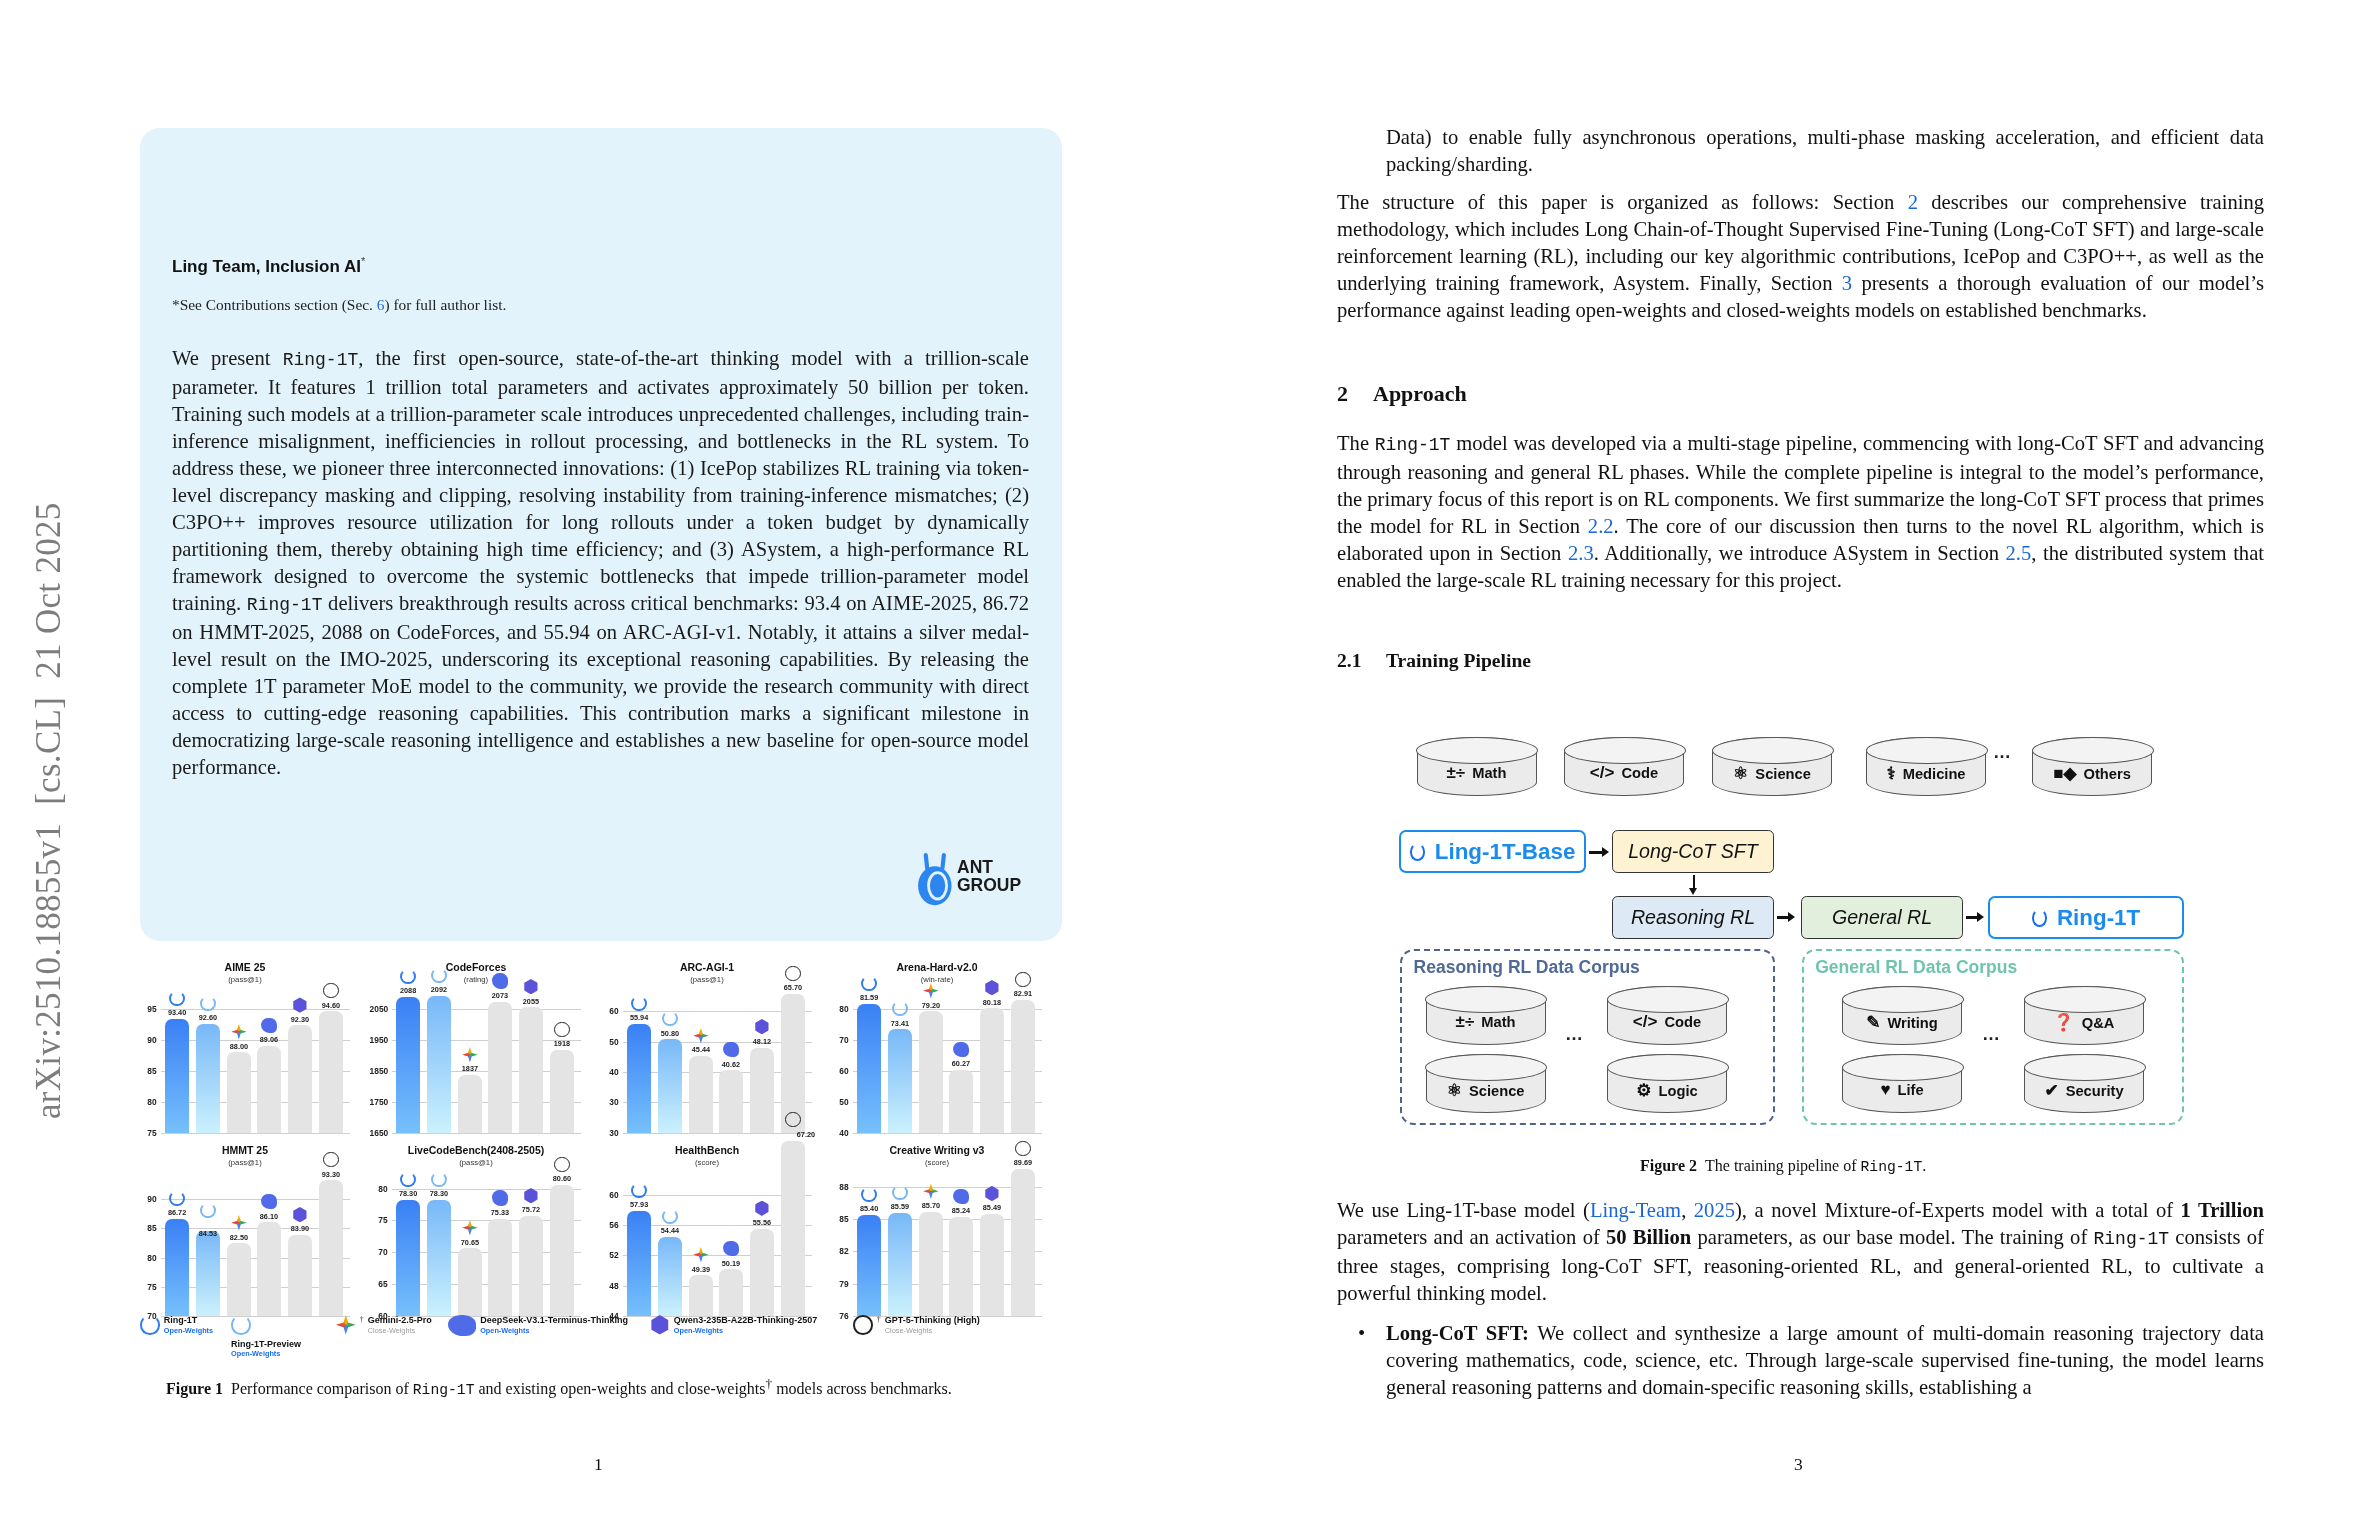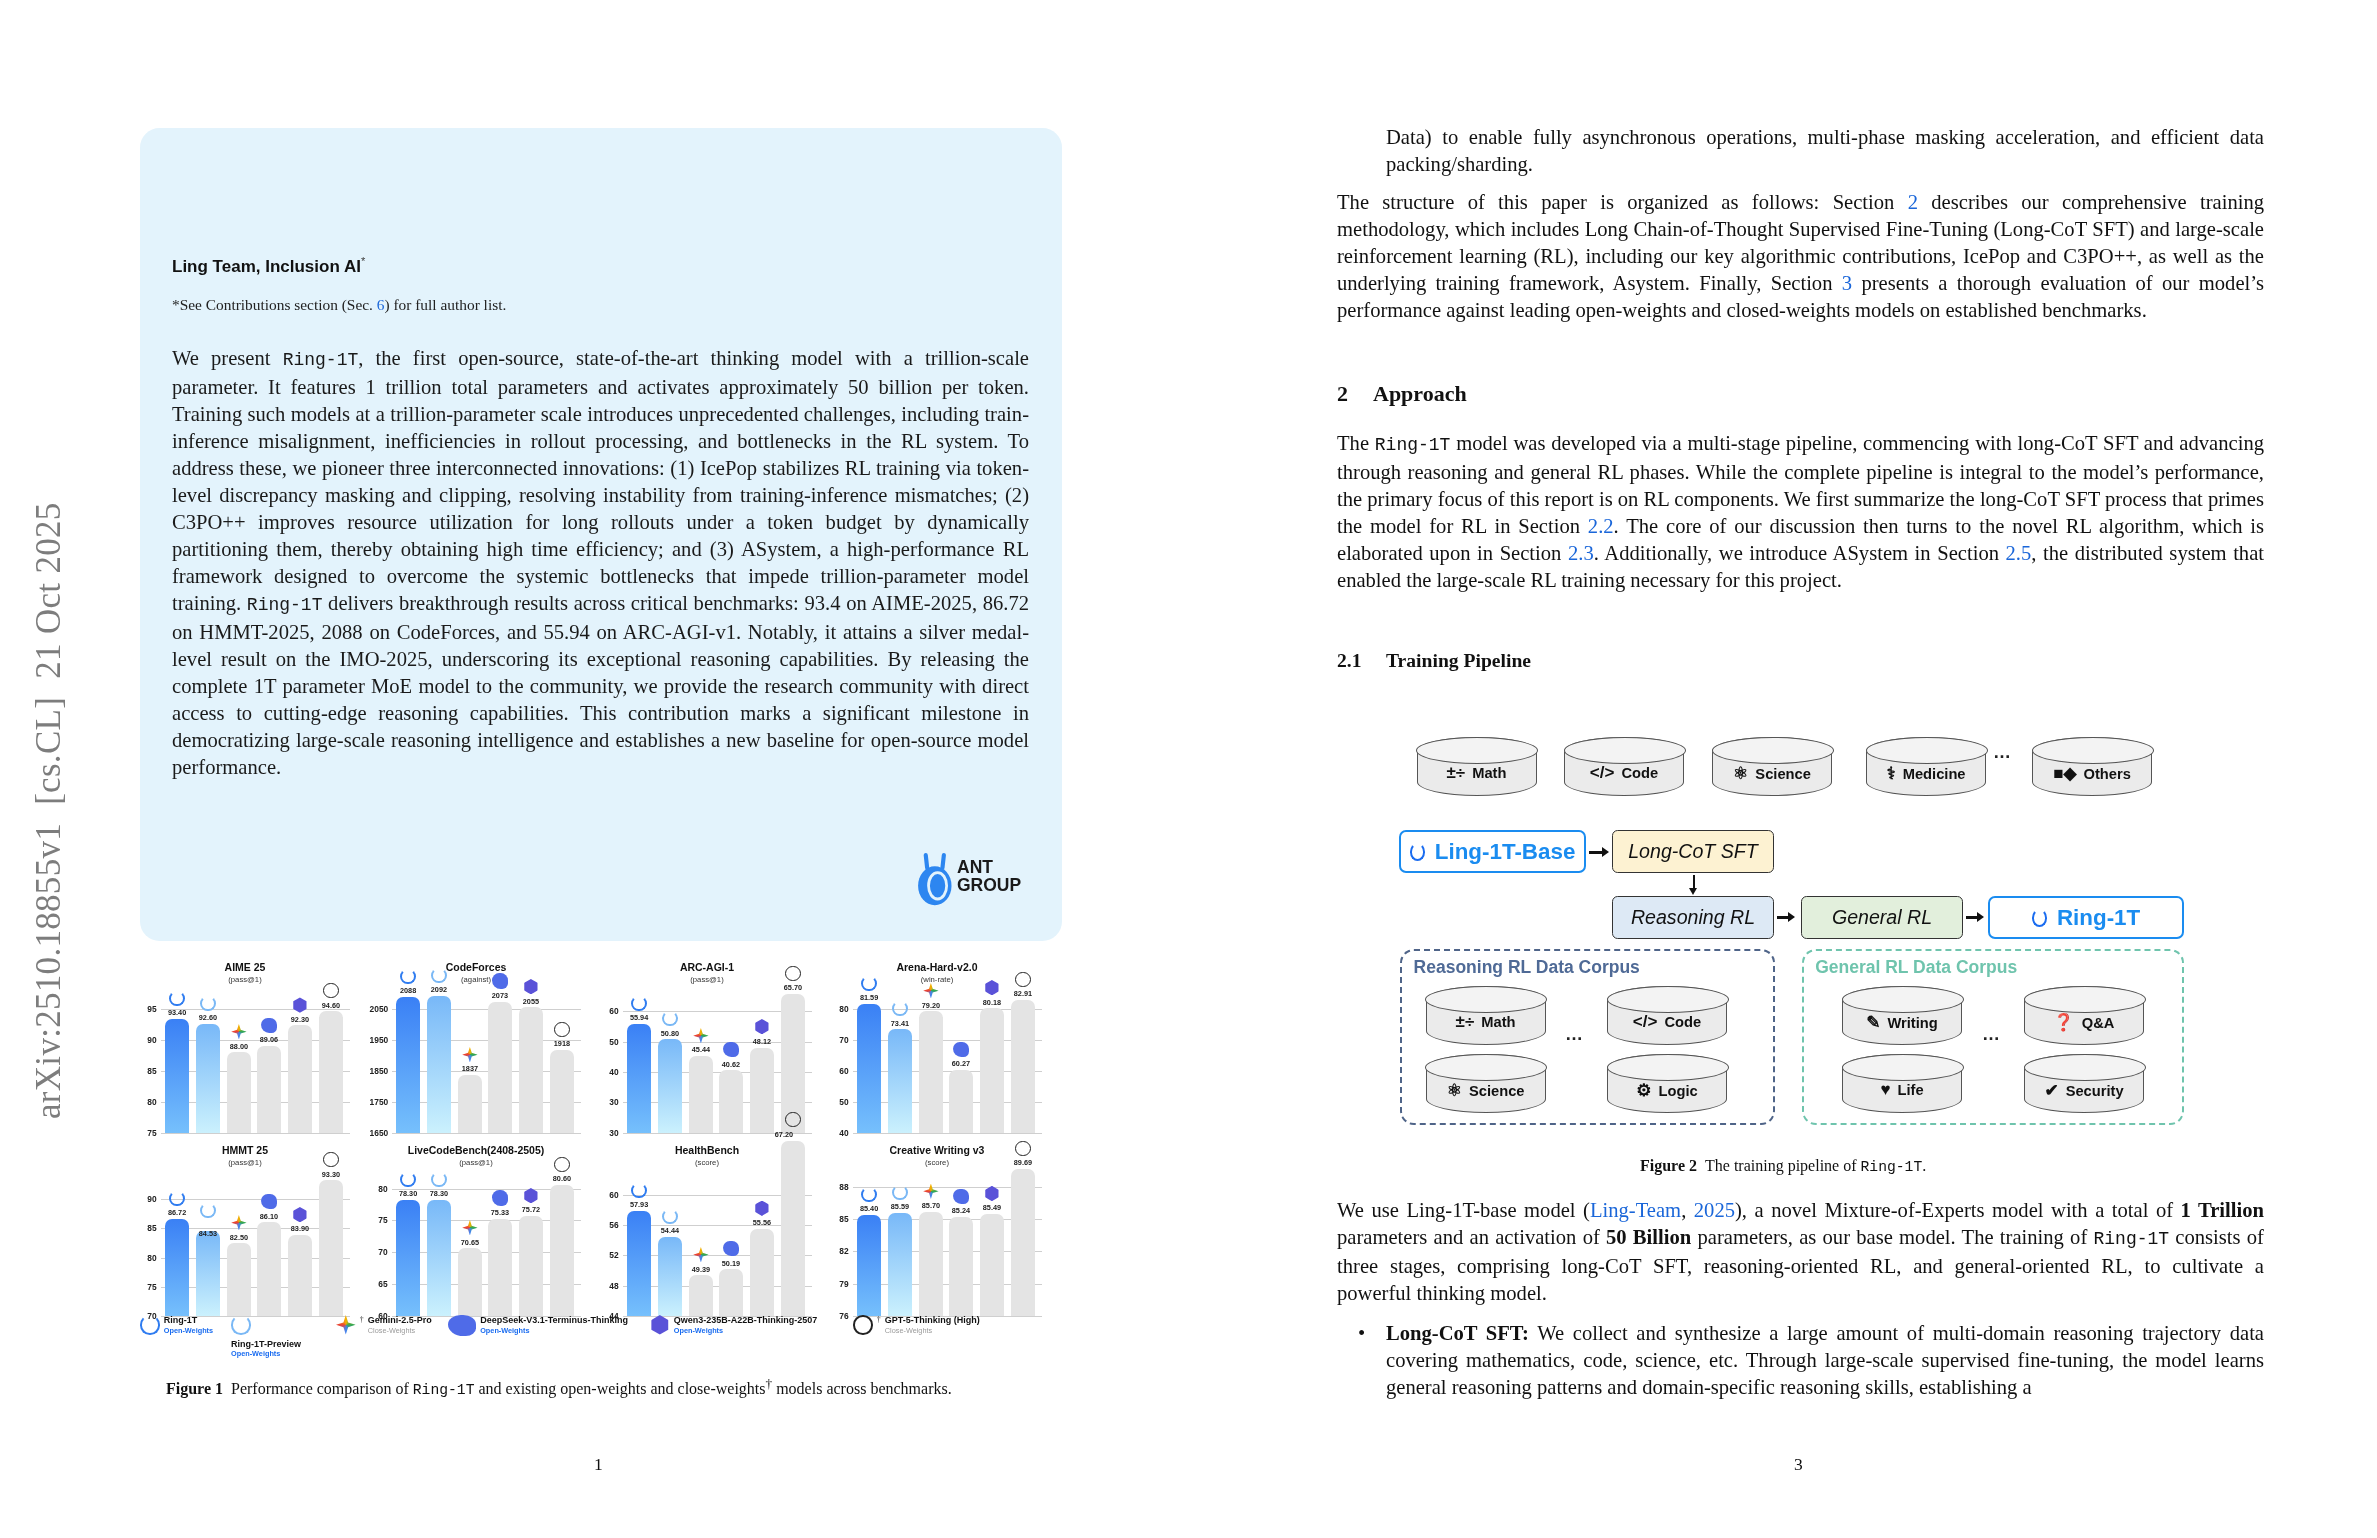--- a/index.html
+++ b/index.html
@@ -152,21 +152,21 @@
         <div class="bar" style="left: 127px; height: 108px;"></div>
         <div class="bv" style="left: 127px; top: 22px;">92.30</div>
         <div class="bi qw" style="left: 127px; top: 4.4px;"></div>
         <div class="bar" style="left: 158px; height: 122px;"></div>
         <div class="bv" style="left: 158px; top: 7.5px;">94.60</div>
         <div class="bi gpt" style="left: 158px; top: -10px;"></div>
       </div>
     </div>
     <div class="chart" style="left: 231px; top: 0px;">
       <div class="ct">CodeForces</div>
-      <div class="cs">(against)</div>
+      <div class="cs">(rating)</div>
       <div class="plot">
         <div class="grid" style="top: 140px;"></div>
         <div class="yt" style="top: 140px;">1650</div>
         <div class="grid" style="top: 109px;"></div>
         <div class="yt" style="top: 109px;">1750</div>
         <div class="grid" style="top: 78px;"></div>
         <div class="yt" style="top: 78px;">1850</div>
         <div class="grid" style="top: 47px;"></div>
         <div class="yt" style="top: 47px;">1950</div>
         <div class="grid" style="top: 15.5px;"></div>
@@ -350,21 +350,21 @@
         <div class="bar" style="left: 66px; height: 41px;"></div>
         <div class="bv" style="left: 66px; top: 89px;">49.39</div>
         <div class="bi gem" style="left: 66px; top: 71px;"></div>
         <div class="bar" style="left: 96px; height: 47px;"></div>
         <div class="bv" style="left: 96px; top: 83px;">50.19</div>
         <div class="bi ds" style="left: 96px; top: 65px;"></div>
         <div class="bar" style="left: 127px; height: 87px;"></div>
         <div class="bv" style="left: 127px; top: 42px;">55.56</div>
         <div class="bi qw" style="left: 127px; top: 24.5px;"></div>
         <div class="bar" style="left: 158px; height: 175px;"></div>
-        <div class="bv" style="left: 149px; top: -46px; text-align: center;">67.20</div>
+        <div class="bv" style="left: 171px; top: -46px; text-align: center;">67.20</div>
         <div class="bi gpt" style="left: 158px; top: -64px;"></div>
       </div>
     </div>
     <div class="chart" style="left: 692px; top: 183px;">
       <div class="ct">Creative Writing v3</div>
       <div class="cs">(score)</div>
       <div class="plot">
         <div class="grid" style="top: 140px;"></div>
         <div class="yt" style="top: 140px;">76</div>
         <div class="grid" style="top: 108px;"></div>

